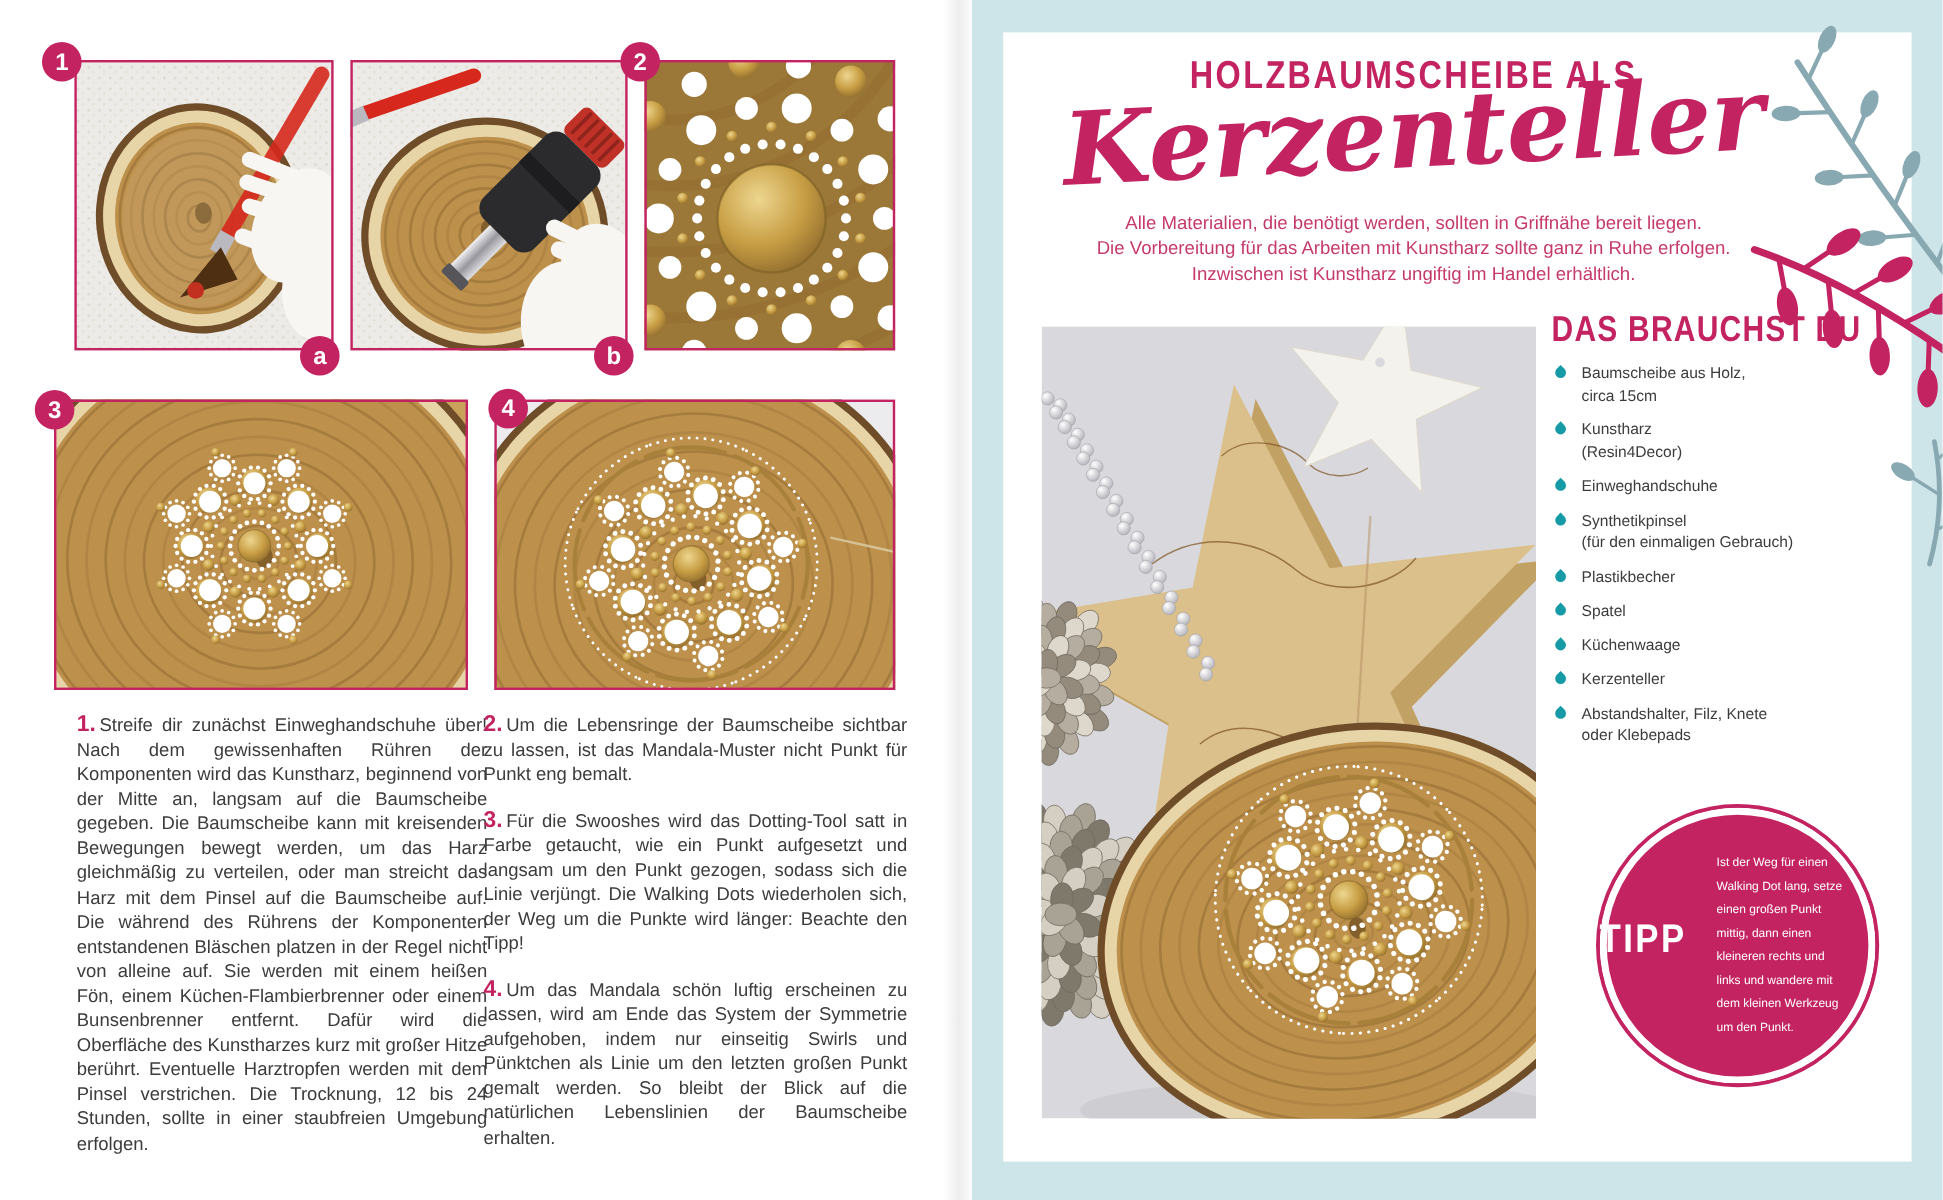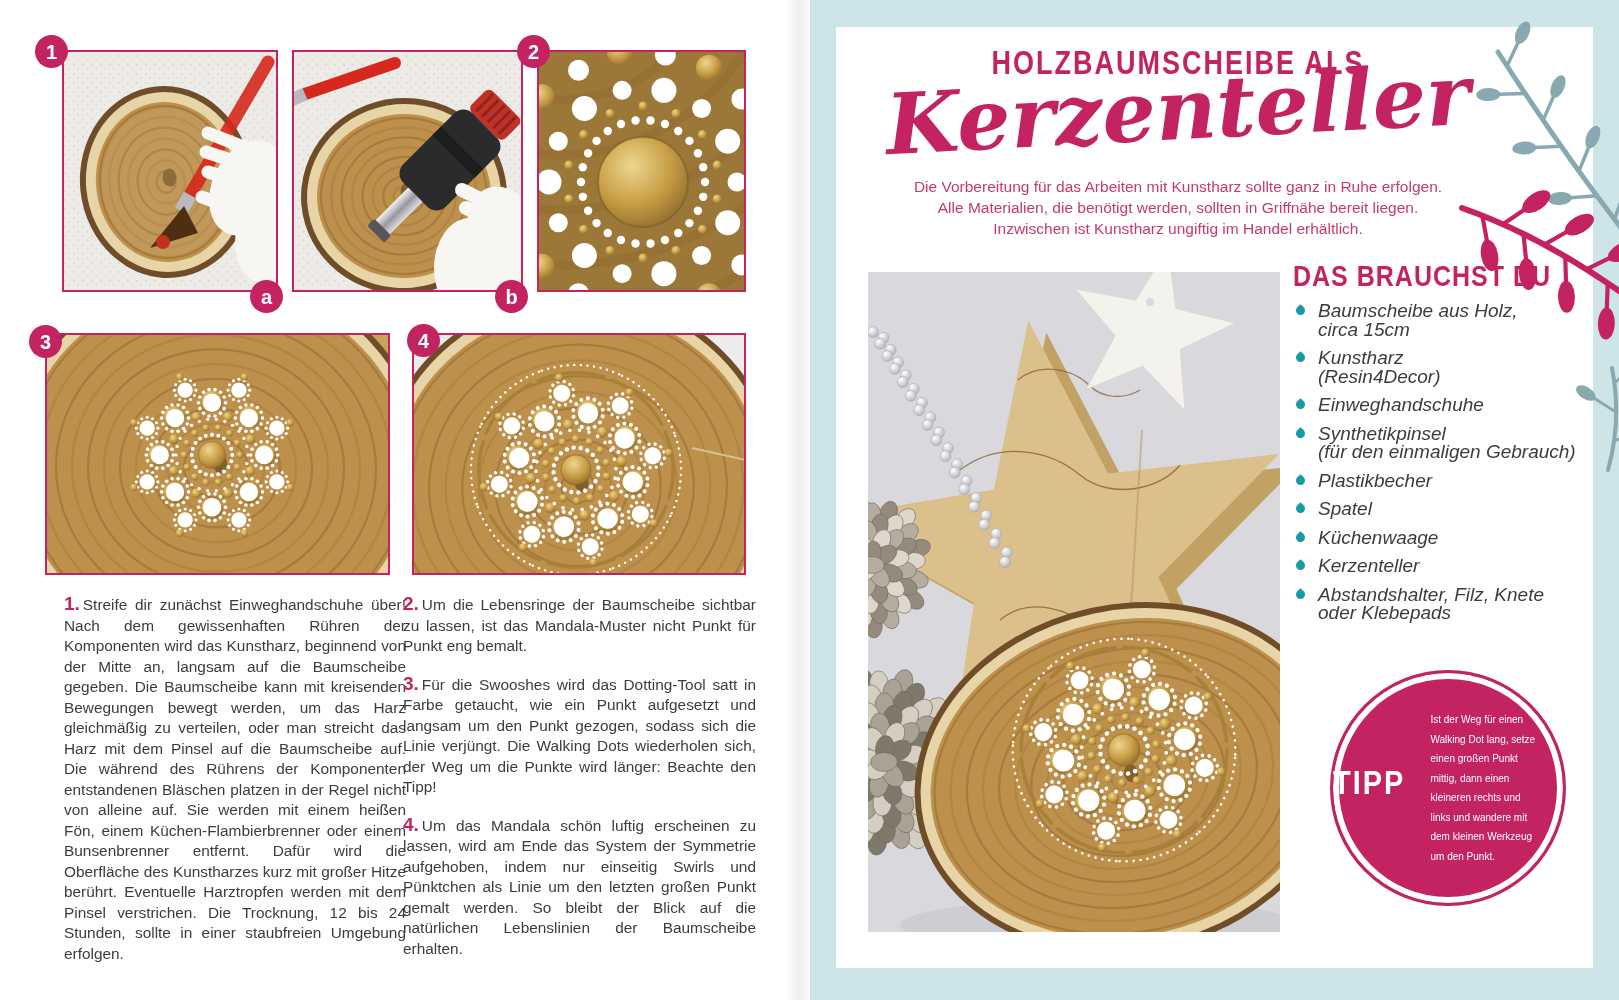--- a/index.html
+++ b/index.html
@@ -46,21 +46,21 @@
     font-weight:bold;font-size:27px;letter-spacing:2px;transform:scaleY(1.2);z-index:5;}
   .script-title{position:absolute;left:836px;top:64px;width:684px;text-align:center;color:var(--magenta);
     font-family:"DejaVu Serif",serif;font-style:italic;font-weight:bold;font-size:84px;line-height:1.1;
     transform:rotate(-3deg);z-index:5;}
   .intro{position:absolute;left:836px;top:176px;width:684px;text-align:center;color:var(--magenta-soft);
     font-size:15.5px;line-height:21px;z-index:5;}
   .mat-head{position:absolute;left:1293px;top:258px;color:var(--magenta);font-weight:bold;font-size:25px;
     letter-spacing:1px;transform:scaleY(1.2);transform-origin:left top;z-index:5;}
   .mat-list{position:absolute;left:1293px;top:302px;width:300px;list-style:none;z-index:5;}
   .mat-list li{position:relative;padding-left:25px;margin-bottom:10px;color:var(--ink);
-    font-size:19px;line-height:18.5px;white-space:pre-line;font-style:italic;}
+    font-size:13px;line-height:18.5px;white-space:pre-line;}
   .drop{position:absolute;left:3px;top:4px;width:9px;height:9px;background:var(--teal);
     border-radius:0 50% 50% 50%;transform:rotate(45deg);}
 
   
   .tip{position:absolute;left:1330px;top:670px;width:236px;height:236px;border-radius:50%;
     background:var(--magenta);border:3px solid var(--magenta);box-shadow:inset 0 0 0 6px #fff;
     display:flex;flex-direction:row;align-items:center;justify-content:center;z-index:5;color:#fff;}
   .tip-head{font-weight:bold;font-size:29px;letter-spacing:2px;transform:scaleY(1.15);margin-bottom:9px;}
   .tip-text{font-size:10px;line-height:19.5px;text-align:left;padding:0 25px;}
 </style>
@@ -1565,22 +1565,22 @@
   <div class="col col2">
     <p class="step"><span class="stepnum">2.</span><span>Um die Lebensringe der Baumscheibe sichtbar zu lassen, ist das Mandala-Muster nicht Punkt für Punkt eng bemalt.</span></p>
     <p class="step"><span class="stepnum">3.</span><span>Für die Swooshes wird das Dotting-Tool satt in Farbe getaucht, wie ein Punkt aufgesetzt und langsam um den Punkt gezogen, sodass sich die Linie verjüngt. Die Walking Dots wiederholen sich, der Weg um die Punkte wird länger: Beachte den Tipp!</span></p>
     <p class="step"><span class="stepnum">4.</span><span>Um das Mandala schön luftig erscheinen zu lassen, wird am Ende das System der Symmetrie aufgehoben, indem nur einseitig Swirls und Pünktchen als Linie um den letzten großen Punkt gemalt werden. So bleibt der Blick auf die natürlichen Lebenslinien der Baumscheibe erhalten.</span></p>
   </div>
 
   <div class="kicker">HOLZBAUMSCHEIBE ALS</div>
   <div class="script-title">Kerzenteller</div>
   <div class="intro">
 
-  <div class="intro-line">Die Vorbereitung für das Arbeiten mit Kunstharz sollte ganz in Ruhe erfolgen.</div>
-      <div class="intro-line">Alle Materialien, die benötigt werden, sollten in Griffnähe bereit liegen.</div>
+  <div class="intro-line">Alle Materialien, die benötigt werden, sollten in Griffnähe bereit liegen.</div>
+      <div class="intro-line">Die Vorbereitung für das Arbeiten mit Kunstharz sollte ganz in Ruhe erfolgen.</div>
       <div class="intro-line">Inzwischen ist Kunstharz ungiftig im Handel erhältlich.</div>
     </div>
 
   <div class="mat-head">DAS BRAUCHST DU</div>
   <ul class="mat-list">
 
       <li><span class="drop"></span><span>Baumscheibe aus Holz,
 circa 15cm</span></li>
 
       <li><span class="drop"></span><span>Kunstharz

